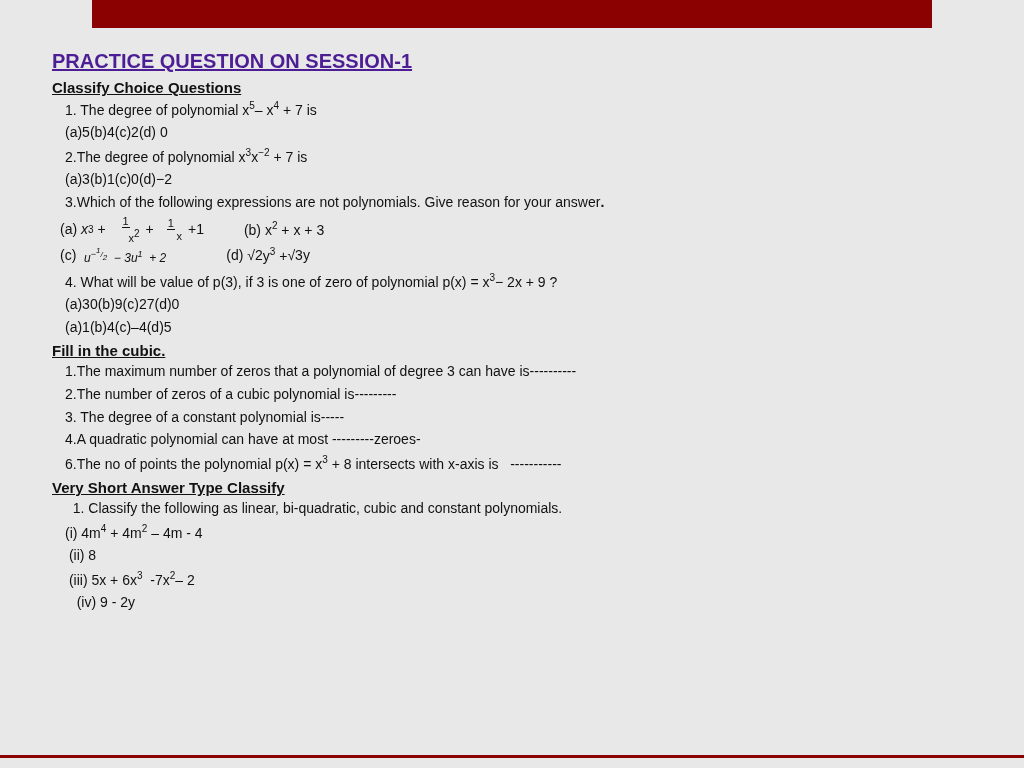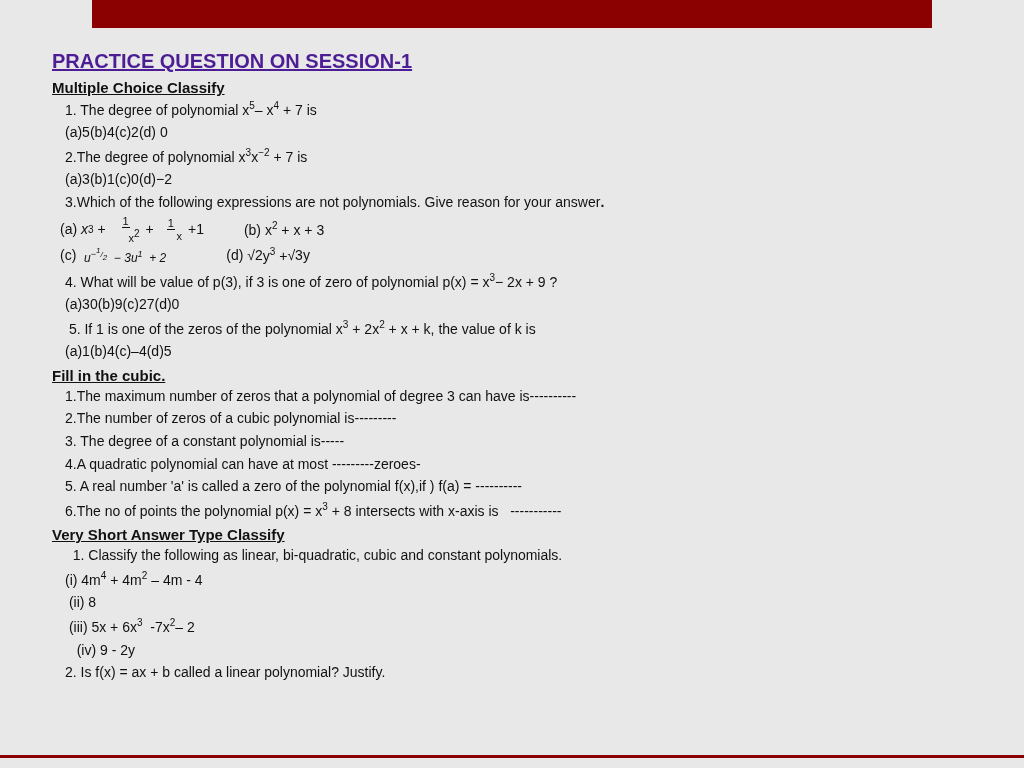--- a/index.html
+++ b/index.html
@@ -76,21 +76,21 @@
   </style>
 </head>
 <body>
 
 <div class="top-bar"></div>
 
 <div class="content">
 
   <div class="main-title">PRACTICE QUESTION ON SESSION-1</div>
 
-  <div class="section-title">Multiple Choice Classify</div>
+  <div class="section-title">Classify Choice Questions</div>
 
   <div class="line">
     1. The degree of polynomial x<sup>5</sup>– x<sup>4</sup> + 7 is
   </div>
   <div class="line">(a)5(b)4(c)2(d) 0</div>
   <div class="line">
     2.The degree of polynomial x<sup>3</sup>x<sup>−2</sup> + 7 is
   </div>
   <div class="line">(a)3(b)1(c)0(d)−2</div>
 
@@ -129,48 +129,43 @@
     <span>√3</span>
     <span>y</span>
   </div>
 
   <div class="gap-sm"></div>
 
   <div class="line">
     4. What will be value of p(3), if 3 is one of zero of polynomial p(x) = x<sup>3</sup>− 2x + 9 ?
   </div>
   <div class="line">(a)30(b)9(c)27(d)0</div>
-  <div class="line">
-    &nbsp;5. If 1 is one of the zeros of the polynomial x<sup>3</sup> + 2x<sup>2</sup> + x + k, the value of k is
-  </div>
   <div class="line">(a)1(b)4(c)–4(d)5</div>
 
   <div class="gap-sm"></div>
   <div class="section-title">Fill in the cubic.</div>
 
   <div class="line">1.The maximum number of zeros that a polynomial of degree 3 can have is----------</div>
   <div class="line">2.The number of zeros of a cubic polynomial is---------</div>
   <div class="line">3. The degree of a constant polynomial is-----</div>
   <div class="line">4.A quadratic polynomial can have at most ---------zeroes-</div>
-  <div class="line">5. A real number 'a' is called a zero of the polynomial f(x),if ) f(a) = ----------</div>
   <div class="line">
     6.The no of points the polynomial p(x) = x<sup>3</sup> + 8 intersects with x-axis is &nbsp;&nbsp;-----------
   </div>
 
   <div class="gap-sm"></div>
   <div class="section-title">Very Short Answer Type Classify</div>
 
   <div class="line">
     &nbsp;&nbsp;1. Classify the following as linear, bi-quadratic, cubic and constant polynomials.
   </div>
   <div class="line">
     (i) 4m<sup>4</sup> + 4m<sup>2</sup> – 4m - 4
   </div>
   <div class="line">&nbsp;(ii) 8</div>
   <div class="line">
     &nbsp;(iii) 5x + 6x<sup>3</sup>&nbsp;&nbsp;-7x<sup>2</sup>– 2
   </div>
   <div class="line">&nbsp;&nbsp;&nbsp;(iv) 9 - 2y</div>
-  <div class="line">2. Is f(x) = ax + b called a linear polynomial? Justify.</div>
 
 </div>
 
 <div class="bottom-line"></div>
 
 </body></html>

